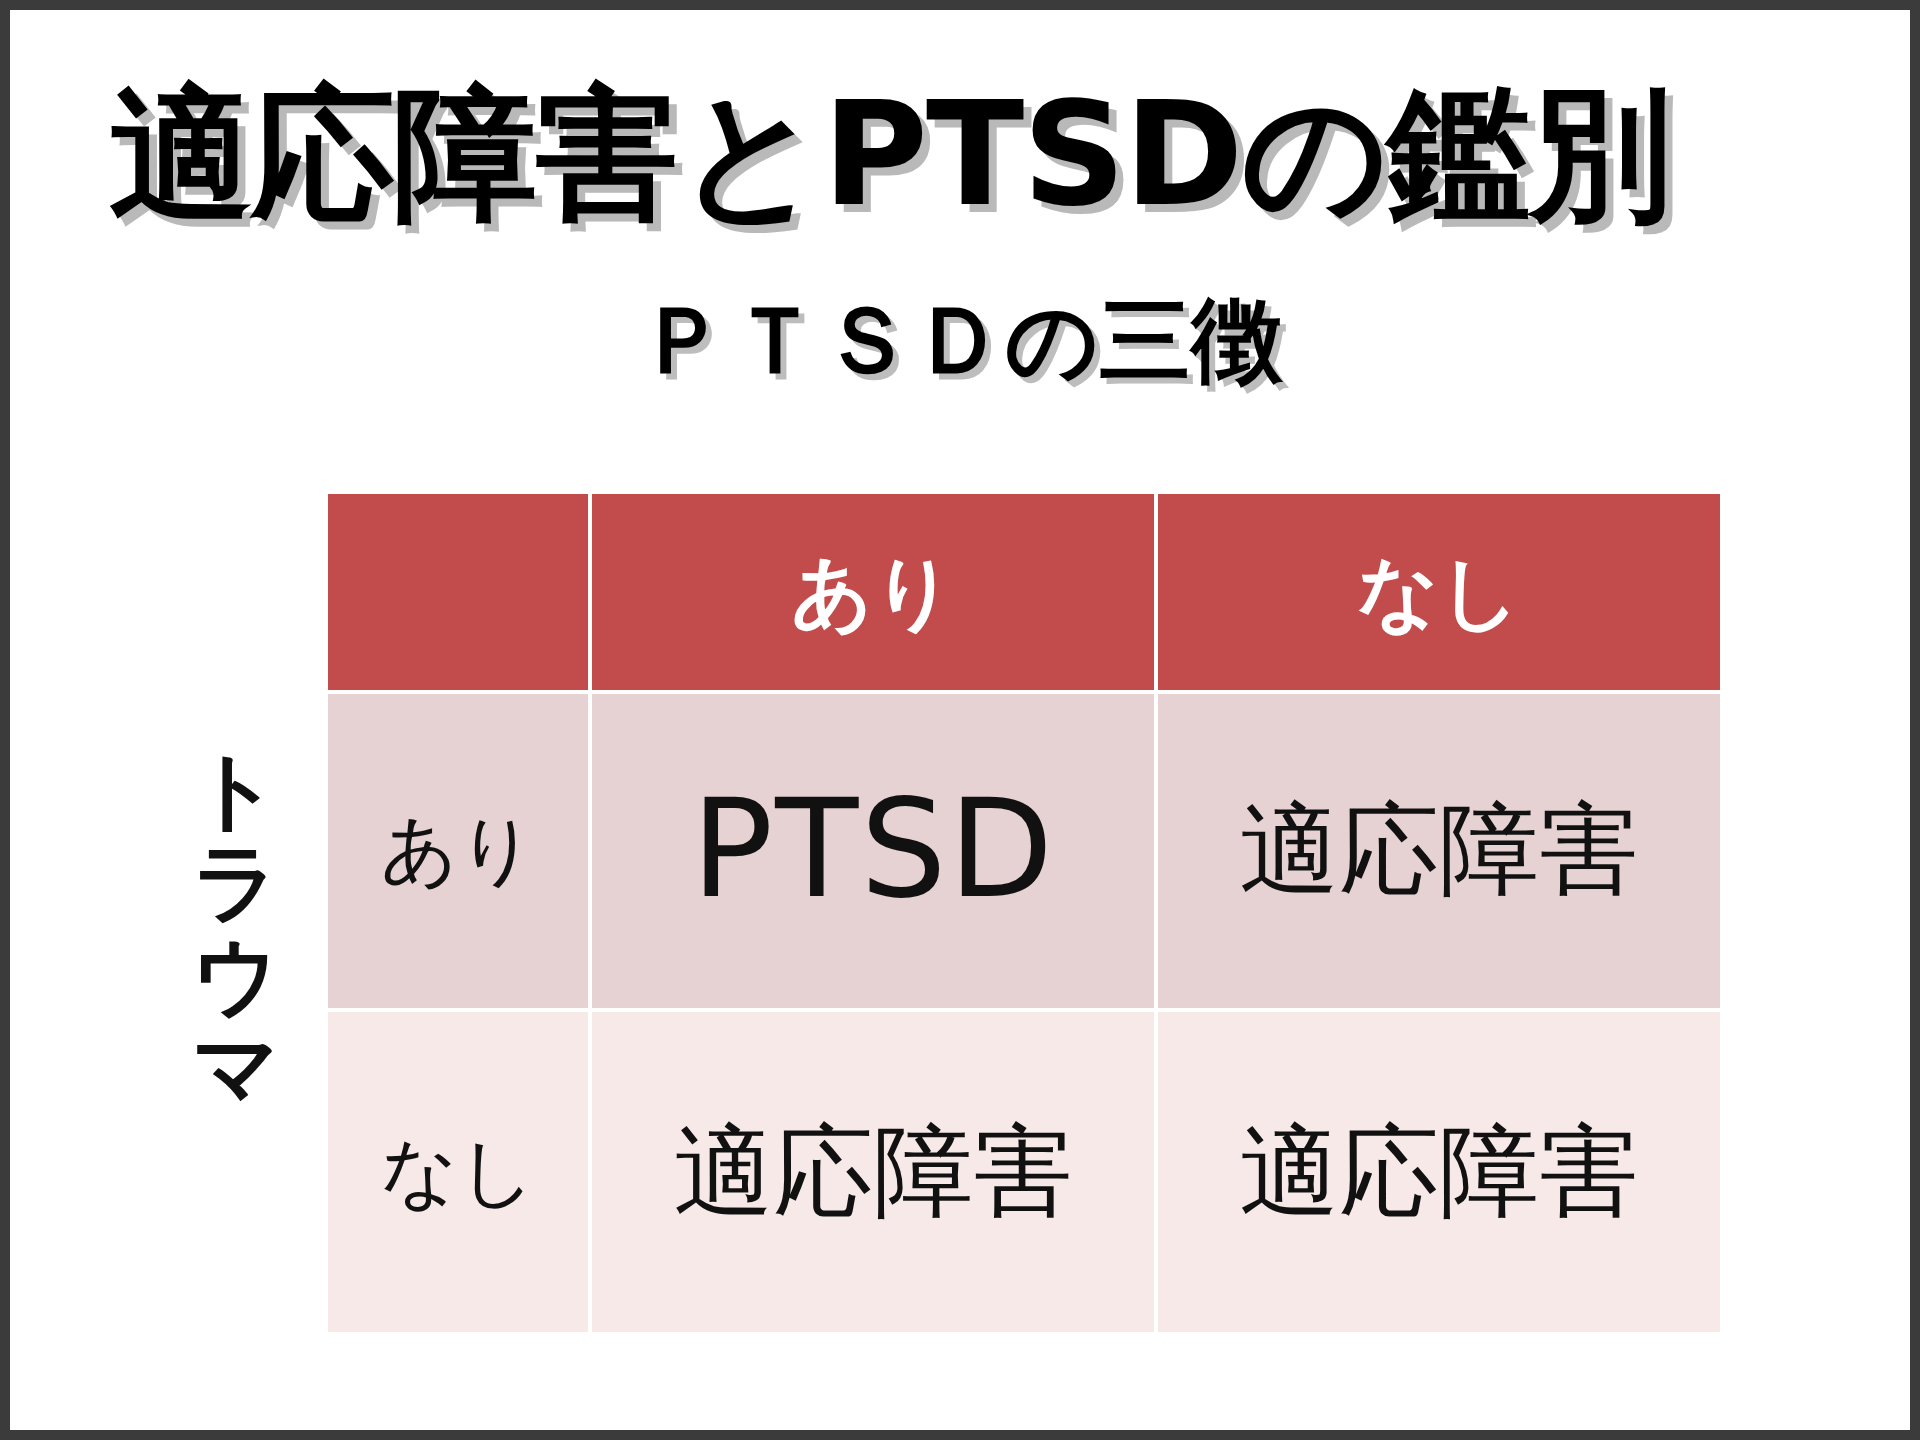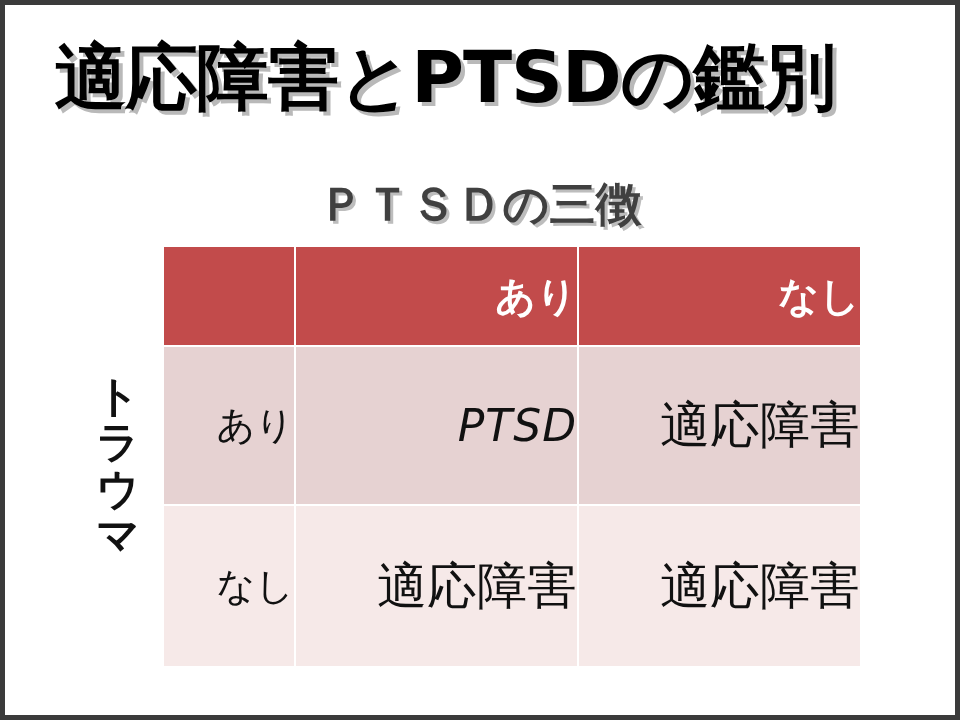--- a/index.html
+++ b/index.html
@@ -37,27 +37,27 @@
     color: #000000;
     letter-spacing: -1px;
     white-space: nowrap;
     text-shadow: 4px 4px 0 #b9b9b9;
   }
 
   
   #subtitle {
     position: absolute;
     left: 0;
-    top: 174px;
+    top: 140px;
     width: 950px;
     text-align: center;
     font-size: 46px;
     line-height: 1.1;
     font-weight: 700;
-    color: #404040;
+    color: #000000;
     white-space: nowrap;
     text-shadow: 3px 3px 0 #bdbdbd;
   }
 
   
   #row-axis-label {
     position: absolute;
     left: 78px;
     top: 368px;
     width: 70px;
@@ -77,21 +77,21 @@
     left: 157px;
     top: 240px;
     width: 700px;
     height: 415px;
     border-collapse: collapse;
     table-layout: fixed;
   }
   #matrix td {
     padding: 0;
     margin: 0;
-    text-align: right;
+    text-align: center;
     vertical-align: middle;
     border: 2px solid #ffffff;
   }
   #matrix tr.header-row td {
     background: #c24b4b;
     color: #ffffff;
     font-size: 40px;
     font-weight: 700;
     height: 98px;
   }
@@ -107,23 +107,22 @@
   }
   #matrix td.col-label {
     width: 126px;
     font-size: 38px;
   }
   #matrix td.col-data {
     width: 272px;
     font-size: 50px;
   }
   #matrix td.highlight-cell {
-    font-size: 44px;
+    font-size: 68px;
     letter-spacing: 1px;
-    font-style: italic;
   }
 
   
   #footer {
     position: absolute;
     right: 28px;
     bottom: 10px;
     font-size: 25px;
     color: #111111;
     white-space: nowrap;

